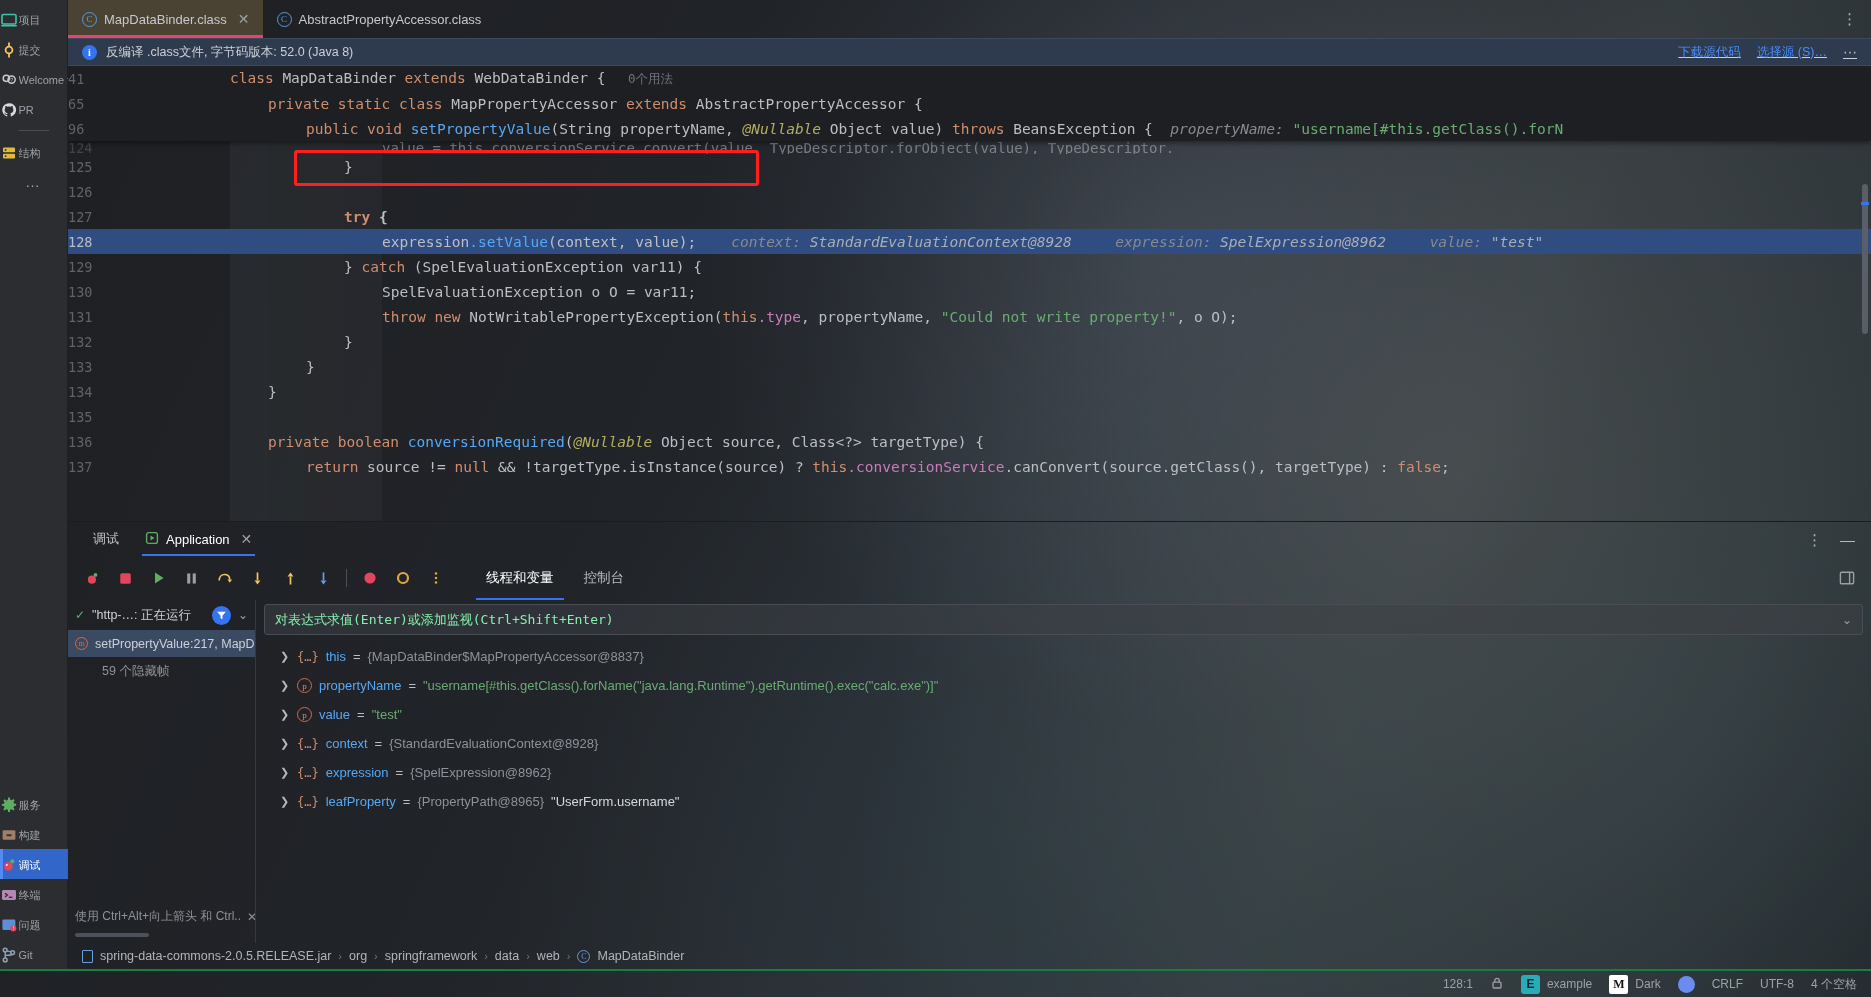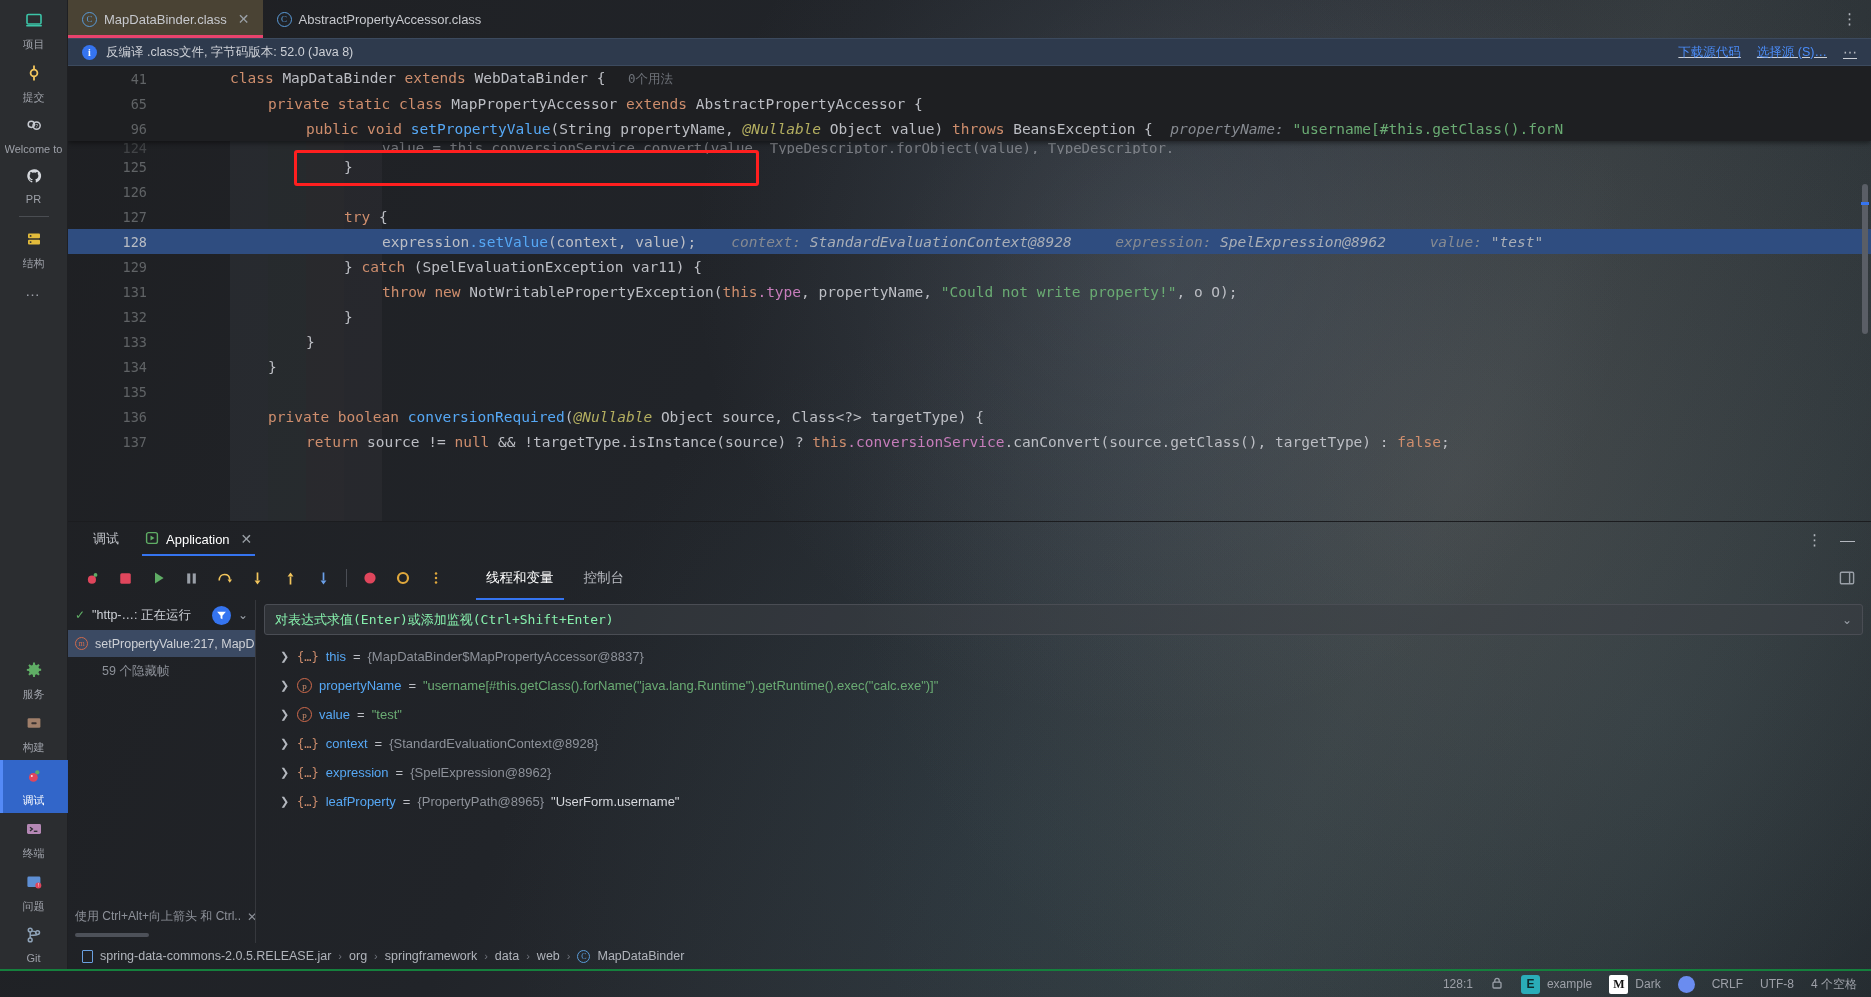--- a/index.html
+++ b/index.html
@@ -27,22 +27,22 @@
   .body-row { position: relative; display: flex; flex: 1; min-height: 0; }
 
   
   .sidebar {
     width: 68px; background: #2b2d30; flex: 0 0 68px;
     display: flex; flex-direction: column; align-items: center;
     padding-top: 4px; position: relative; z-index: 5;
     border-right: 1px solid #1f2023;
   }
   .sb-item {
-    width: 68px; padding: 7px 0 5px; display: flex; flex-direction: column;
-    align-items: center; gap: 8px; cursor: pointer; position: relative;
+    width: 68px; padding: 7px 0 5px; display: flex; flex-direction: row;
+    align-items: center; gap: 1px; cursor: pointer; position: relative;
   }
   .sb-item.active { background: #3574f0cc; }
   .sb-item.active::before {
     content: ''; position: absolute; left: 0; top: 0; bottom: 0; width: 3px; background: #548af7;
   }
   .sb-label { font-size: 11px; color: #9da0a8; white-space: nowrap; max-width: 66px; overflow: hidden; }
   .sb-item.active .sb-label { color: #ffffff; }
   .sb-ico { width: 18px; height: 18px; display: block; }
   .sb-sep { width: 30px; height: 1px; background: #4a4d52; margin: 6px 0; }
   .sb-spacer { flex: 1; }
@@ -81,21 +81,21 @@
   .notif-actions { margin-left: auto; display: flex; align-items: center; gap: 16px; text-decoration: underline; }
   .notif-link { color: #4b8dfa; font-size: 12.5px; cursor: pointer; }
   .notif-kebab { color: #b4b8bf; cursor: pointer; font-size: 14px; }
 
   
   .editor { flex: 1; position: relative; min-height: 0; overflow: hidden;
             font-family: "DejaVu Sans Mono", monospace; font-size: 14.5px; }
   .sticky { position: relative; z-index: 2; background: #1e1f22; box-shadow: 0 2px 5px rgba(0,0,0,0.45); }
   .codeline { display: flex; height: 25px; align-items: center; white-space: pre; position: relative; }
   .gutter {
-    width: 92px; flex: 0 0 92px; text-align: right; padding-right: 13px;
+    width: 92px; flex: 0 0 92px; padding-right: 13px;
     color: #606366; font-size: 13.5px; user-select: none;
   }
   .code { flex: 1; min-width: 0; overflow: hidden; padding-left: 0; }
   .codeline.hl { background: #2f4d80; }
   .codeline.hl .gutter { color: #b9bdc4; }
   .scroll-area { position: relative; }
 
   
   .guides { position: absolute; left: 92px; top: 0; bottom: 0; width: 340px; pointer-events: none; }
   .guide { position: absolute; top: 0; bottom: 0; width: 38px; }
@@ -371,23 +371,24 @@
         <div class="sticky" id="sticky-host">
             <div class="codeline"><div class="gutter">41</div><div class="code" style="padding-left: 70px;"><span class="kw">class </span><span class="typ">MapDataBinder </span><span class="kw">extends </span><span class="typ">WebDataBinder </span><span class="plain">{</span><span class="usage">   0个用法</span></div></div>
             <div class="codeline"><div class="gutter">65</div><div class="code" style="padding-left: 108px;"><span class="kw">private static class </span><span class="typ">MapPropertyAccessor </span><span class="kw">extends </span><span class="typ">AbstractPropertyAccessor {</span></div></div>
             <div class="codeline"><div class="gutter">96</div><div class="code" style="padding-left: 146px;"><span class="kw">public void </span><span class="mth">setPropertyValue</span><span class="typ">(String propertyName, </span><span class="anno">@Nullable </span><span class="typ">Object value) </span><span class="kw">throws </span><span class="typ">BeansException {</span><span class="hint">  propertyName: </span><span class="str">"username[#this.getClass().forN</span></div></div>
           </div>
 
         <div class="scroll-area" id="code-host">
             <div class="codeline" style="height: 13px; overflow: hidden; opacity: 0.55;"><div class="gutter">124</div><div class="code plain" style="padding-left:222px;font-size:14px;">value = this.conversionService.convert(value, TypeDescriptor.forObject(value), TypeDescriptor.</div></div>
             <div class="codeline"><div class="gutter">125</div><div class="code" style="padding-left: 184px;"><span class="plain">}</span></div></div>
             <div class="codeline"><div class="gutter">126</div><div class="code" style="padding-left: 184px;"></div></div>
-            <div class="codeline"><div class="gutter">127</div><div class="code" style="padding-left: 184px;"><span class="kw">try </span><span class="plain">{</span></div></div>
+            <div class="codeline"><div class="gutter">127</div><div class="code" style="padding-left: 184px; font-weight: bold;"><span class="kw">try </span><span class="plain">{</span></div></div>
             <div class="codeline hl"><div class="gutter">128</div><div class="code" style="padding-left: 222px;"><span class="plain">expression</span><span class="mth">.setValue</span><span class="plain">(context, value);</span><span class="hint">    context: </span><span class="hintv">StandardEvaluationContext@8928</span><span class="hint">     expression: </span><span class="hintv">SpelExpression@8962</span><span class="hint">     value: </span><span class="hintv">"test"</span></div></div>
             <div class="codeline"><div class="gutter">129</div><div class="code" style="padding-left: 184px;"><span class="plain">} </span><span class="kw">catch </span><span class="plain">(SpelEvaluationException var11) {</span></div></div>
+            <div class="codeline"><div class="gutter">130</div><div class="code" style="padding-left: 222px;"><span class="plain">SpelEvaluationException o_O = var11;</span></div></div>
             <div class="codeline"><div class="gutter">131</div><div class="code" style="padding-left: 222px;"><span class="kw">throw new </span><span class="plain">NotWritablePropertyException(</span><span class="kw">this</span><span class="fld">.type</span><span class="plain">, propertyName, </span><span class="str">"Could not write property!"</span><span class="plain">, o_O);</span></div></div>
             <div class="codeline"><div class="gutter">132</div><div class="code" style="padding-left: 184px;"><span class="plain">}</span></div></div>
             <div class="codeline"><div class="gutter">133</div><div class="code" style="padding-left: 146px;"><span class="plain">}</span></div></div>
             <div class="codeline"><div class="gutter">134</div><div class="code" style="padding-left: 108px;"><span class="plain">}</span></div></div>
             <div class="codeline"><div class="gutter">135</div><div class="code" style="padding-left: 108px;"></div></div>
             <div class="codeline"><div class="gutter">136</div><div class="code" style="padding-left: 108px;"><span class="kw">private boolean </span><span class="mth">conversionRequired</span><span class="plain">(</span><span class="anno">@Nullable </span><span class="plain">Object source, Class&lt;?&gt; targetType) {</span></div></div>
             <div class="codeline"><div class="gutter">137</div><div class="code" style="padding-left: 146px;"><span class="kw">return </span><span class="plain">source != </span><span class="kw">null </span><span class="plain">&amp;&amp; !targetType.isInstance(source) ? </span><span class="kw">this</span><span class="fld">.conversionService</span><span class="plain">.canConvert(source.getClass(), targetType) : </span><span class="kw">false</span><span class="plain">;</span></div></div>
           </div>
 
         <div class="redbox" style="left:226px; top:84px; width:465px; height:36px;"></div>

